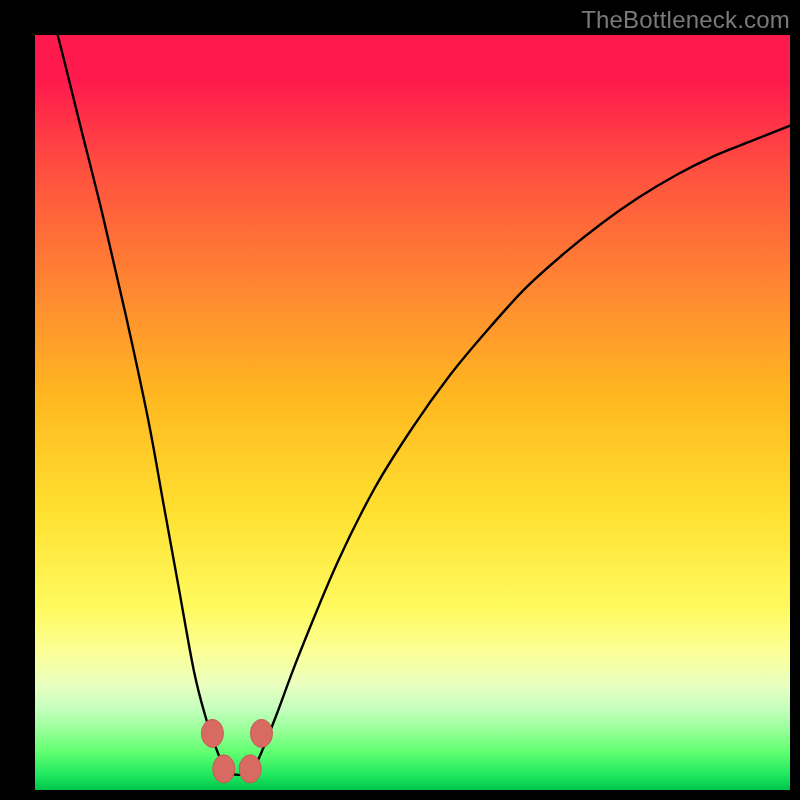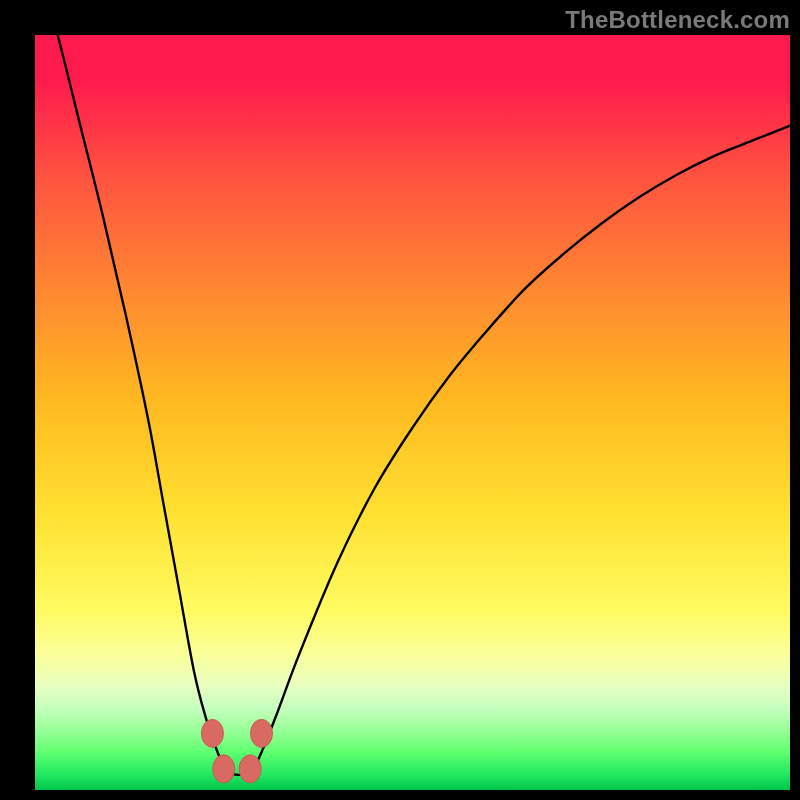--- a/index.html
+++ b/index.html
@@ -47,21 +47,21 @@
     top: 0;
     width: 755px;
     height: 755px;
   }
   .watermark {
     position: absolute;
     top: 6px;
     right: 10px;
     color: #7a7a7a;
     font-size: 24px;
-    font-weight: 700;
+    font-weight: 400;
     letter-spacing: 0.2px;
     user-select: none;
   }
 </style>
 </head>
 <body>
 
 <div class="outer">
   <div class="watermark">TheBottleneck.com</div>
 

